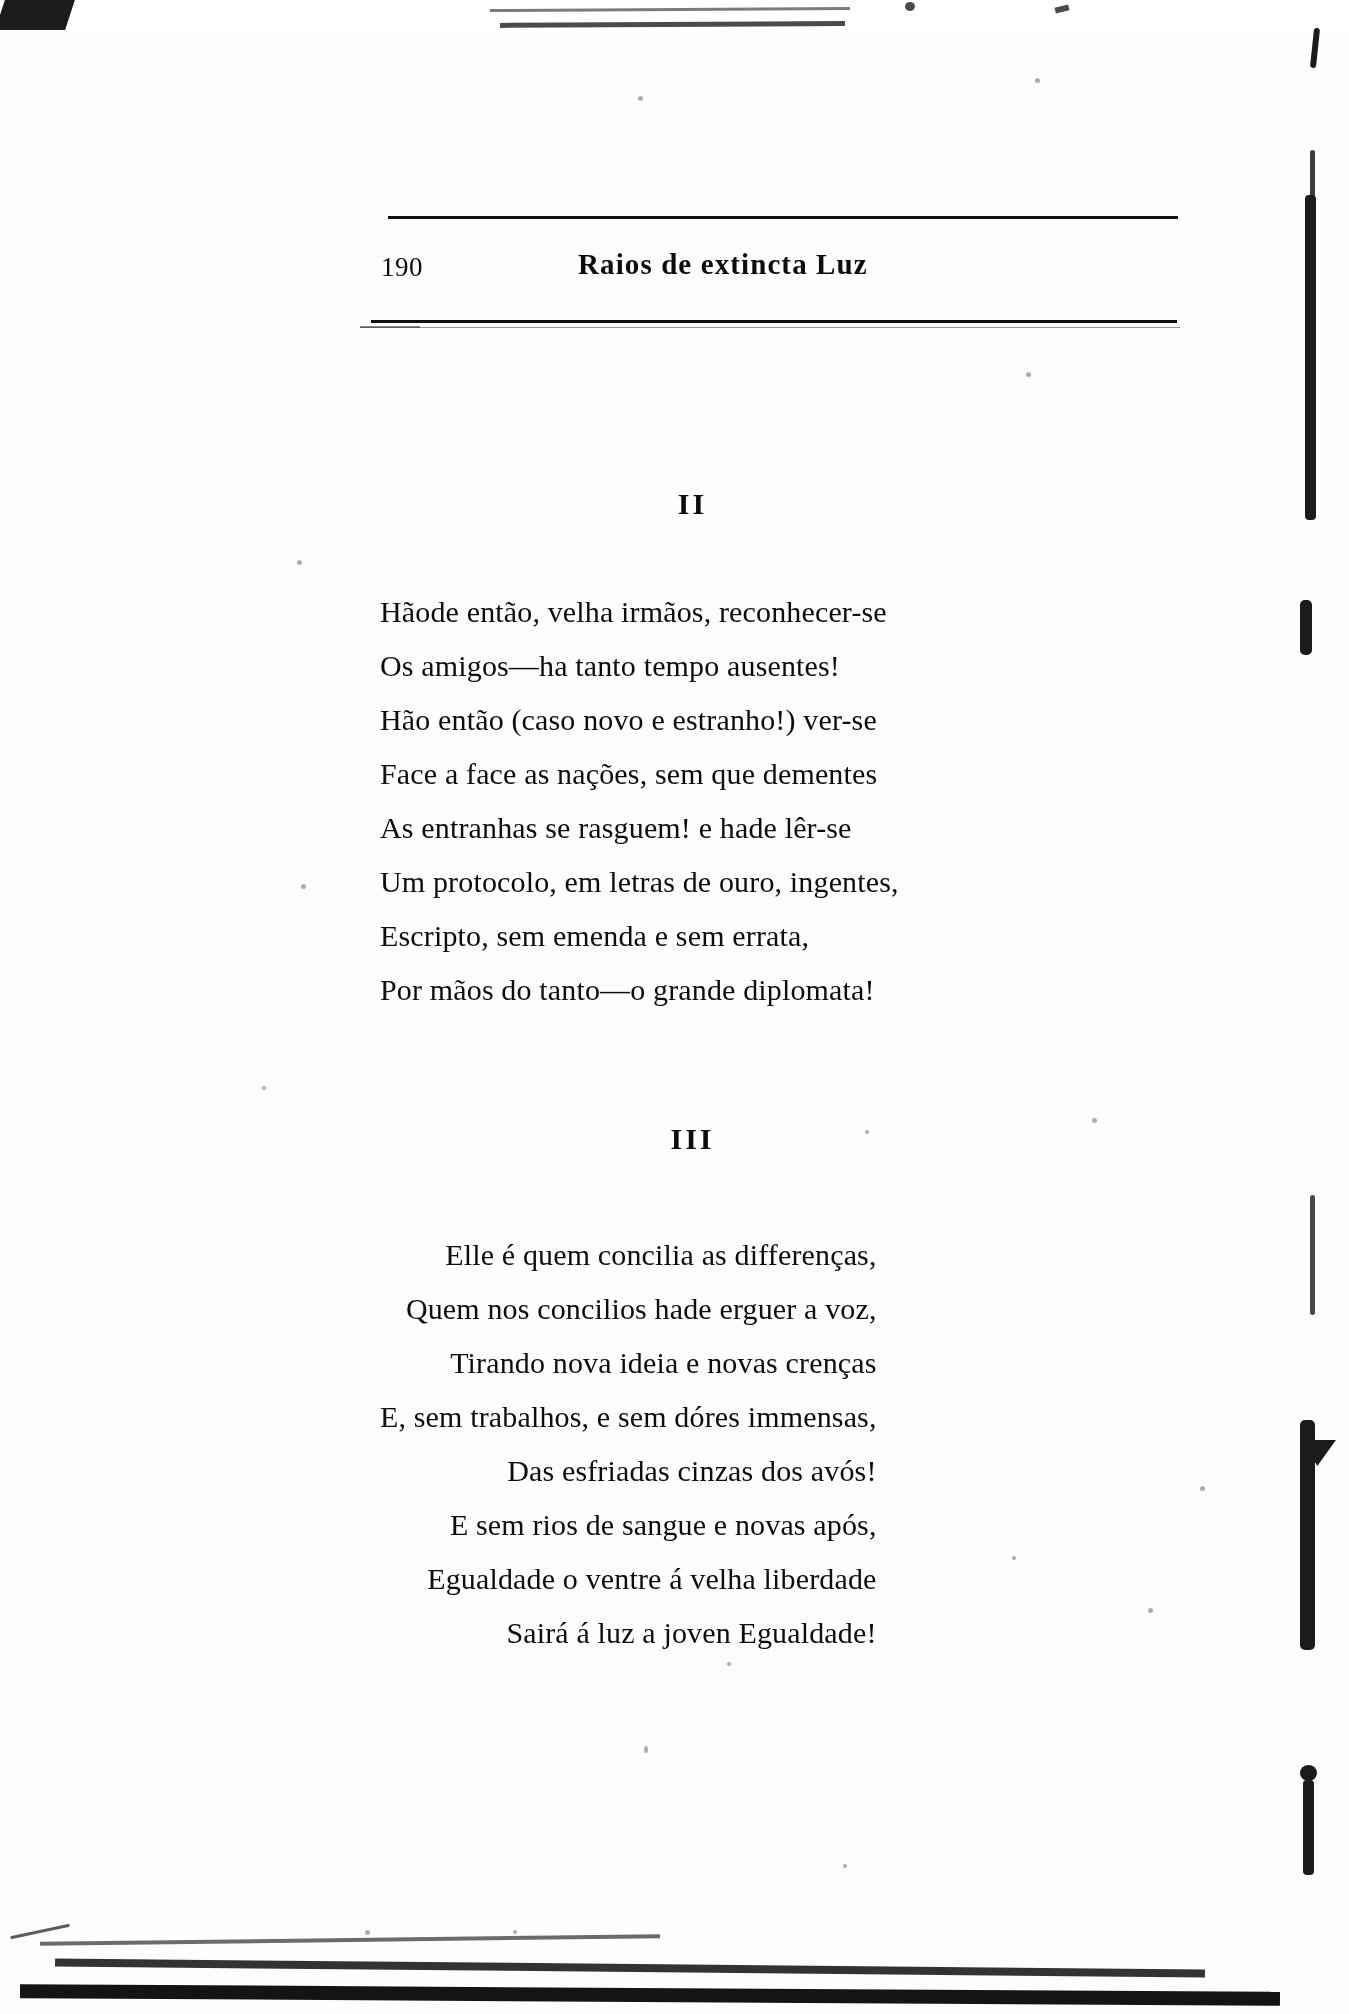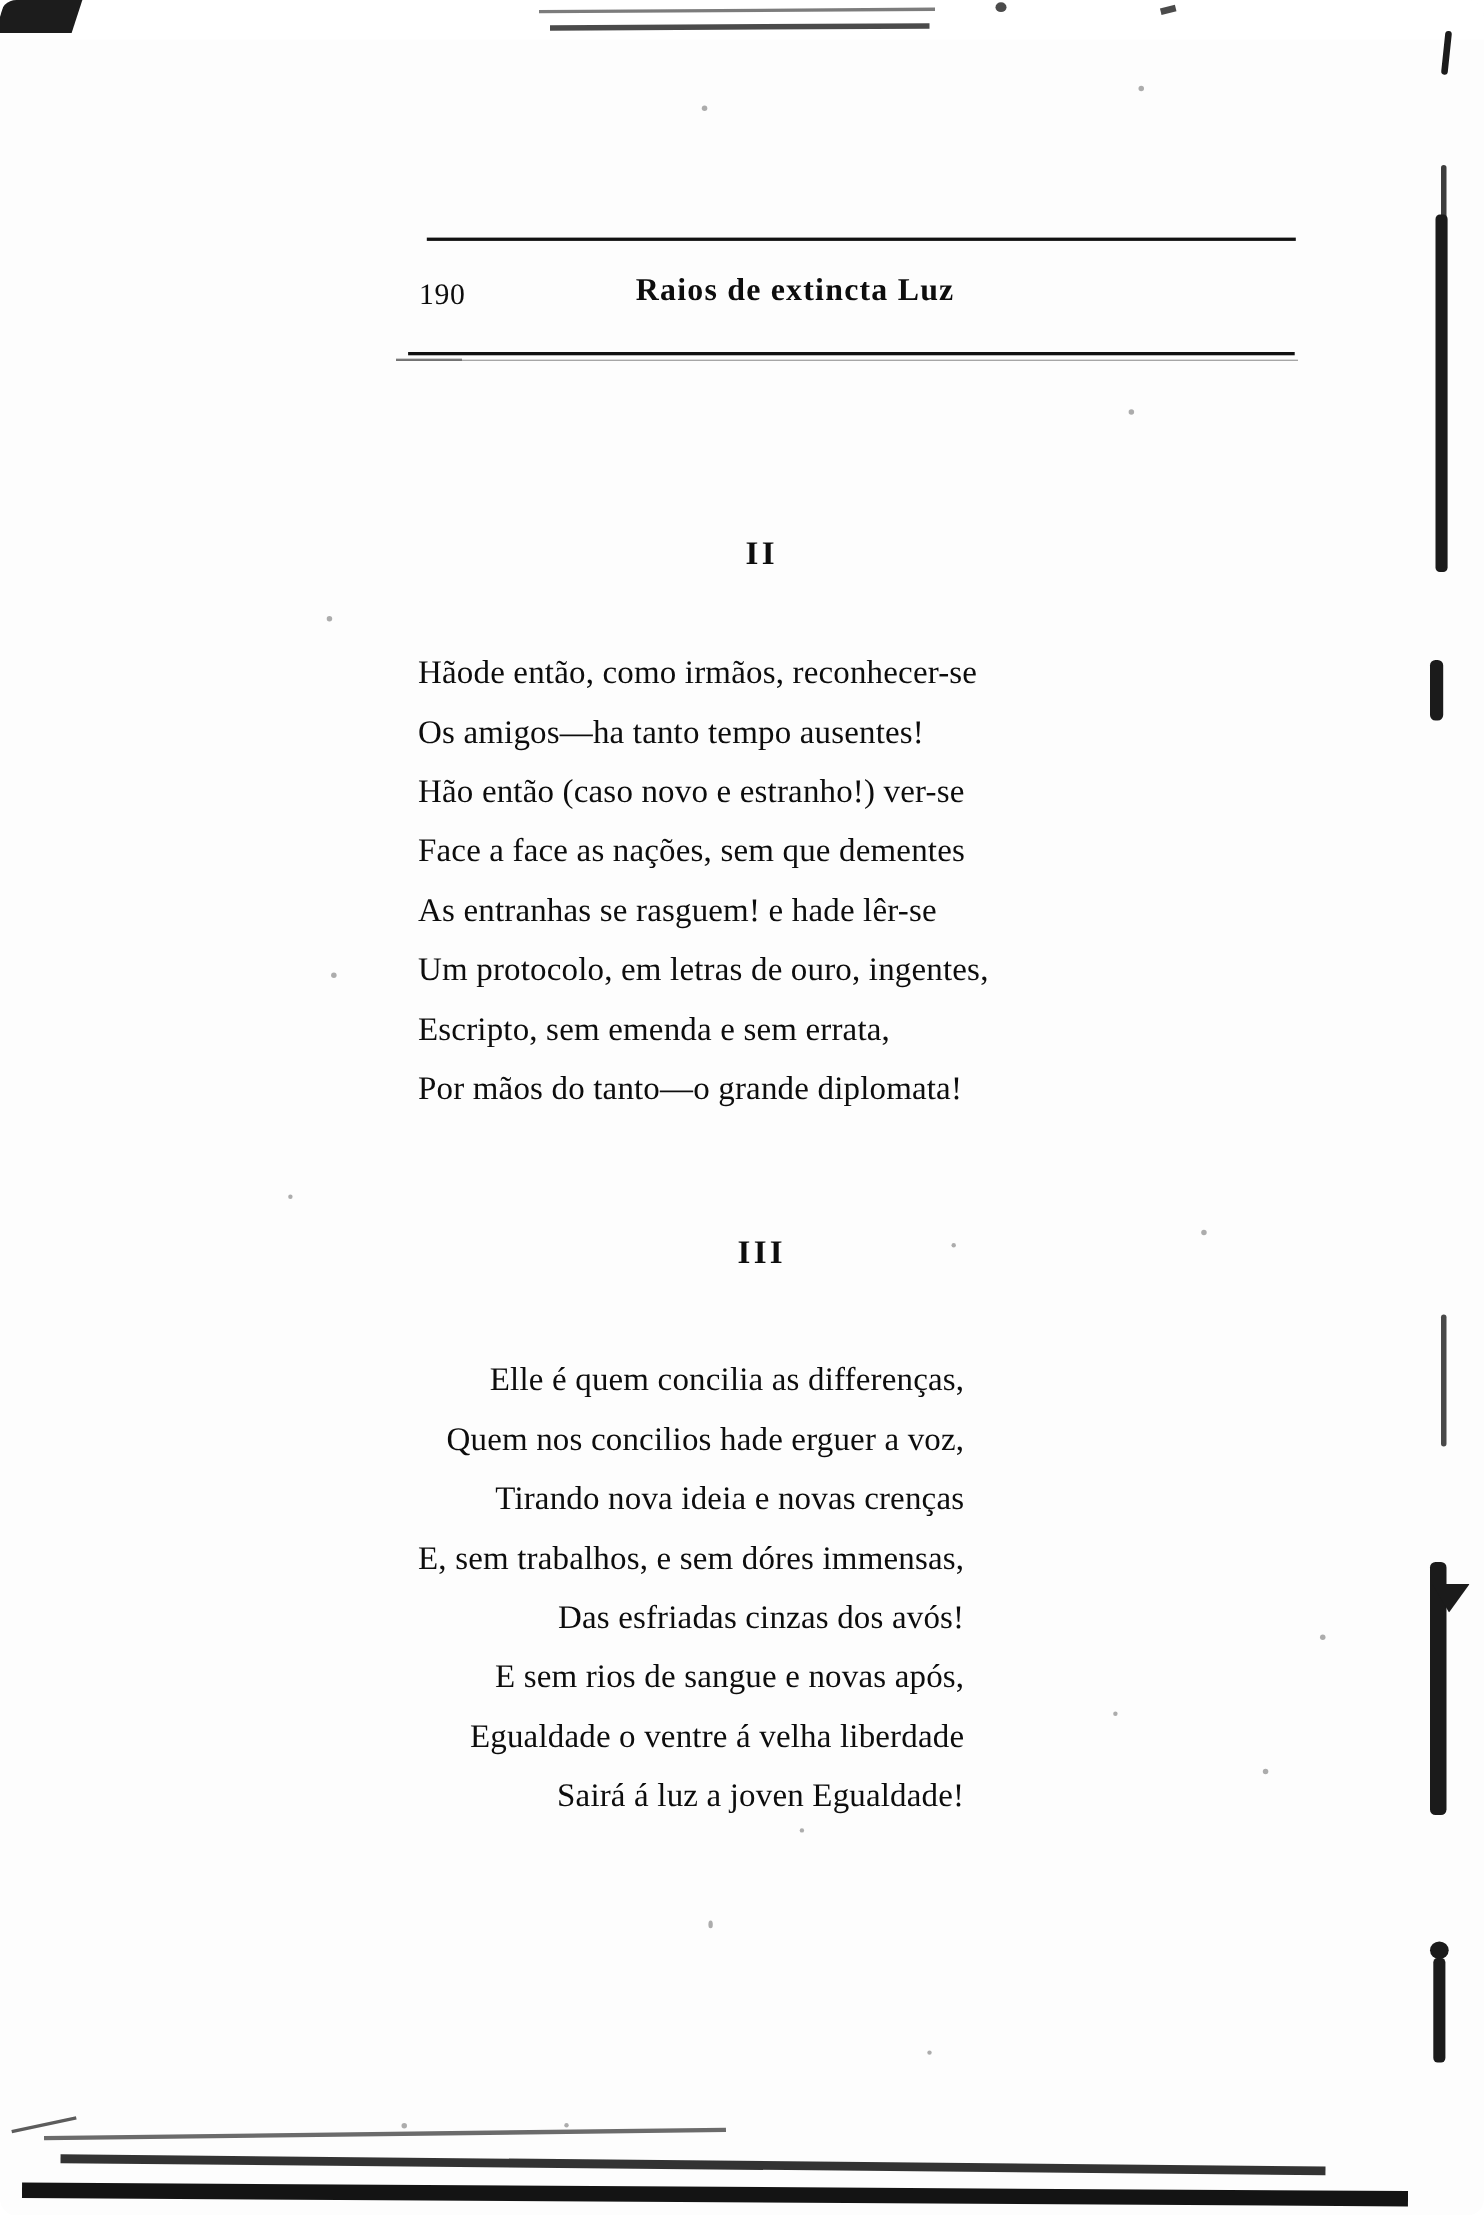--- a/index.html
+++ b/index.html
@@ -10,21 +10,20 @@
   body {
     font-family: "Liberation Serif", serif;
     color: #0d0d0d;
   }
   .page {
     position: relative;
     width: 1349px;
     height: 2014px;
     overflow: hidden;
     background: #fdfdfd;
-    border-radius: 15px;
   }
 
   
   .edge-top {
     position: absolute;
     top: 0; left: 0;
     width: 1349px; height: 36px;
     background: #ffffff;
   }
   .edge-top::before {
@@ -206,21 +205,21 @@
     <div class="rule rule-top"></div>
     <div class="rule rule-bottom-thick"></div>
     <div class="rule rule-bottom-thin"></div>
     <div class="rule rule-bottom-dash"></div>
 
     <div class="folio">190</div>
     <div class="running-head">Raios de extincta Luz</div>
 
     <div class="section-num sec-ii">II</div>
     <div class="stanza stanza-ii">
-      <span class="line">Hãode então, como irmãos, reconhecer-se</span>
+      <span class="line">Hãode então, velha irmãos, reconhecer-se</span>
       <span class="line">Os amigos—ha tanto tempo ausentes!</span>
       <span class="line">Hão então (caso novo e estranho!) ver-se</span>
       <span class="line">Face a face as nações, sem que dementes</span>
       <span class="line">As entranhas se rasguem! e hade lêr-se</span>
       <span class="line">Um protocolo, em letras de ouro, ingentes,</span>
       <span class="line">Escripto, sem emenda e sem errata,</span>
       <span class="line">Por mãos do tanto—o grande diplomata!</span>
     </div>
 
     <div class="section-num sec-iii">III</div>

